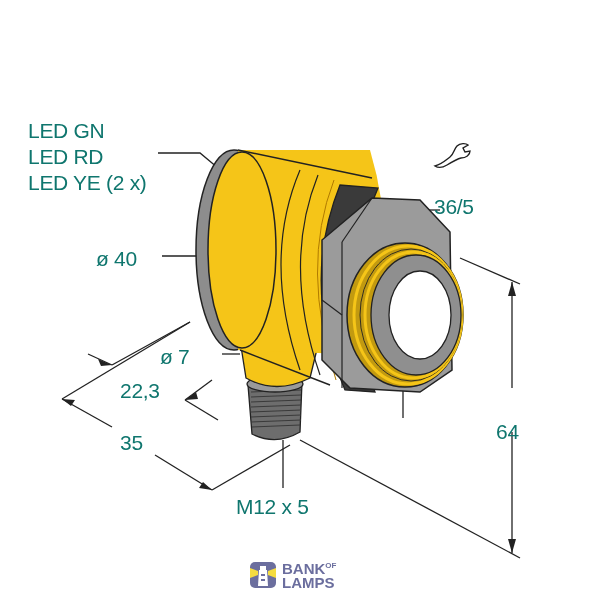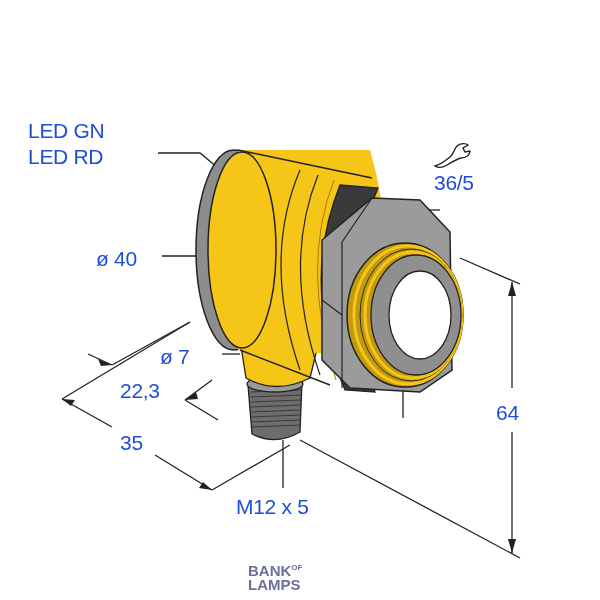--- a/index.html
+++ b/index.html
@@ -1,19 +1,19 @@
 <!DOCTYPE html>
 <html><head>
   <meta charset="utf-8">
   <style>
     html, body { margin: 0; padding: 0; background: #ffffff; }
     body { width: 600px; height: 600px; position: relative; overflow: hidden; font-family: "Liberation Sans", sans-serif; }
     #stage { position: absolute; left: 0; top: 0; width: 600px; height: 600px; }
-    .lbl { position: absolute; font-family: "Liberation Sans", sans-serif; font-size: 21px; color: #1d4ed8; letter-spacing: -0.3px; white-space: nowrap; line-height: 1; }
-    .logo { position: absolute; left: 248px; top: 560px; height: 30px; display: flex; align-items: flex-end; gap: 4px; flex-direction: column; }
+    .lbl { position: absolute; font-family: "Liberation Sans", sans-serif; font-size: 21px; color: #0f766e; letter-spacing: -0.3px; white-space: nowrap; line-height: 1; }
+    .logo { position: absolute; left: 248px; top: 560px; height: 30px; display: flex; align-items: flex-end; gap: 4px; }
     .logo-text { font-family: "Liberation Sans", sans-serif; font-weight: bold; color: #6b6e9e; line-height: 0.95; font-size: 15px; }
     .logo-of { font-size: 8px; vertical-align: top; }
   </style>
 </head>
 <body>
 
 <div id="stage">
   <svg width="600" height="600" viewBox="0 0 600 600">
 
     <g stroke="#222" stroke-width="1.3" fill="none">
@@ -104,27 +104,28 @@
   </svg>
 
   
   <svg style="position:absolute;left:432px;top:140px" width="42" height="30" viewBox="0 0 42 30">
     <path d="M3,26 C10,24 14,20 18,17 C22,14 22,9 25,6 C28,3 34,3 36,5 L31,8 L33,12 L38,11 C38,15 34,18 29,18 C25,19 20,22 15,25 C10,28 6,28 3,26 Z" fill="none" stroke="#222" stroke-width="1.4"></path>
   </svg>
 
   
   <span class="lbl" style="left:28px;top:120px">LED GN</span>
   <span class="lbl" style="left:28px;top:146px">LED RD</span>
-  <span class="lbl" style="left:434px;top:172px">36/5</span>
+  <span class="lbl" style="left:28px;top:172px">LED YE (2 x)</span>
+  <span class="lbl" style="left:434px;top:196px">36/5</span>
   <span class="lbl" style="left:96px;top:248px">ø 40</span>
   <span class="lbl" style="left:160px;top:346px">ø 7</span>
   <span class="lbl" style="left:120px;top:380px">22,3</span>
   <span class="lbl" style="left:120px;top:432px">35</span>
   <span class="lbl" style="left:236px;top:496px">M12 x 5</span>
-  <span class="lbl" style="left:496px;top:402px">64</span>
+  <span class="lbl" style="left:496px;top:421px">64</span>
 
   
   <div class="logo">
     <svg width="30" height="30" viewBox="0 0 30 30">
       <rect x="2" y="2" width="26" height="26" rx="5" fill="#6b6e9e"></rect>
       <polygon points="2,8 10,11 10,15 2,18" fill="#f5dc40"></polygon>
       <polygon points="28,8 20,11 20,15 28,18" fill="#f5dc40"></polygon>
       <polygon points="11,10 19,10 20,26 10,26" fill="#ffffff"></polygon>
       <rect x="12" y="6" width="6" height="4" fill="#ffffff"></rect>
       <rect x="13" y="14" width="4" height="2" fill="#6b6e9e"></rect>

